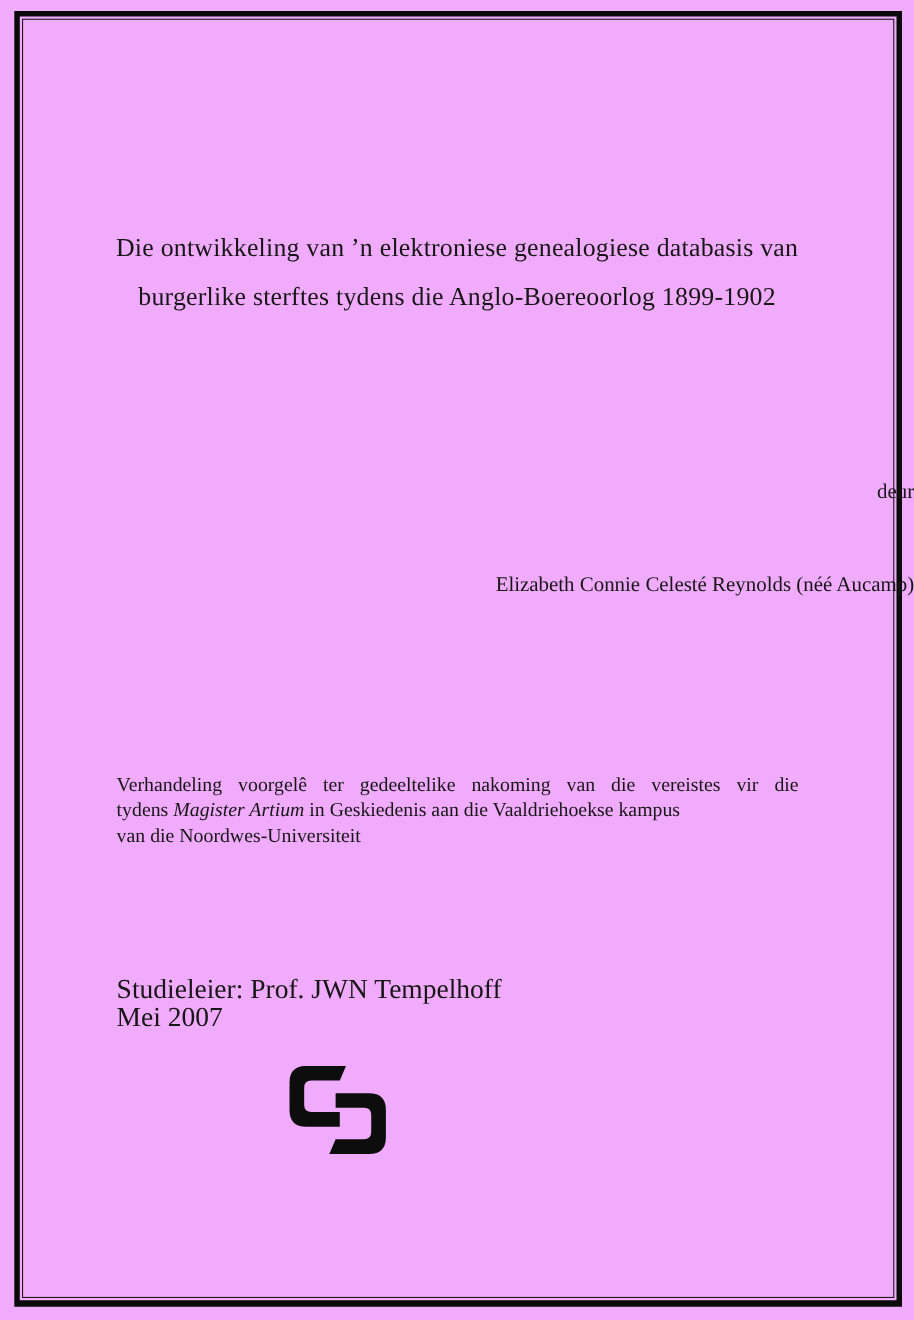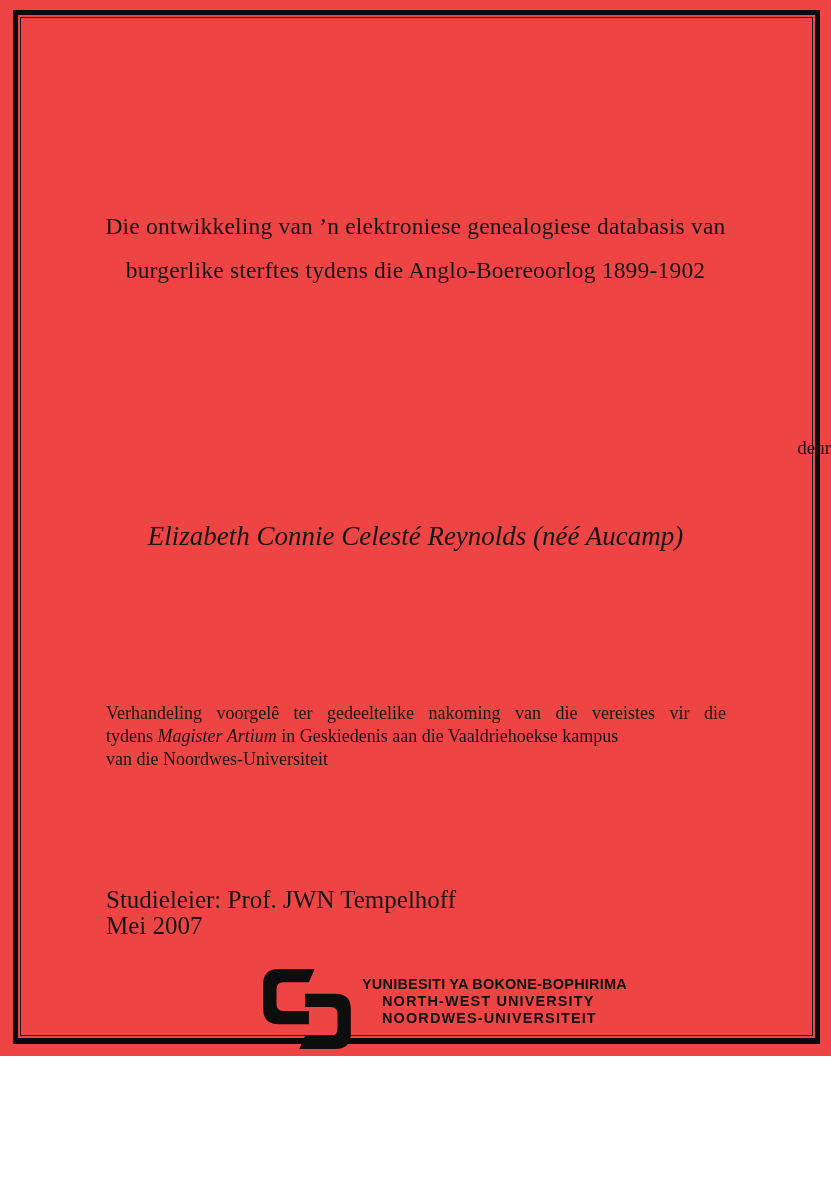--- a/index.html
+++ b/index.html
@@ -1,20 +1,20 @@
 <!DOCTYPE html>
 <html><head>
 <meta charset="utf-8">
 <style>
   html, body { margin: 0; padding: 0; background: #ffffff; }
   .page {
     position: relative;
     width: 831px;
-    height: 1056px;
-    background: #ef4444;
+    height: 1200px;
+    background: #f0abfc;
     font-family: "Liberation Serif", "DejaVu Serif", serif;
     color: #161616;
     overflow: hidden;
   }
   
   .frame {
     position: absolute;
     left: 13px; top: 10px; right: 11px; bottom: 12px;
     border: 5px solid #0a0a0a;
     border-bottom-width: 6px;
@@ -34,23 +34,22 @@
   }
   .byline {
     position: absolute;
     left: 0; right: 0; top: 437px;
     text-align: right;
     font-size: 19px;
   }
   .author {
     position: absolute;
     left: 0; right: 0; top: 521px;
-    text-align: center;
-    font-size: 27px;
-    font-style: italic;
+    text-align: right;
+    font-size: 19px;
   }
   .statement {
     position: absolute;
     left: 106px; width: 620px; top: 661px;
     font-size: 18px;
     line-height: 23px;
   }
   .just { text-align: justify; text-align-last: justify; margin-top: 41px; }
   .supervisor {
     position: absolute;
@@ -105,20 +104,15 @@
   <div class="supervisor">
     <div>Studieleier: Prof. JWN Tempelhoff</div>
     <div>Mei 2007</div>
   </div>
 
   <div class="logo">
     <svg class="mark" viewBox="0 0 100 84" xmlns="http://www.w3.org/2000/svg">
       <path fill="#0d0d0d" d="M 58 0 L 20 0 Q 4 0 4 16 L 4 42 Q 4 58 20 58 L 52 58 L 52 44 L 25 44 Q 18 44 18 37 L 18 21 Q 18 14 25 14 L 52 14 Z"></path>
       <path fill="#0d0d0d" transform="rotate(180 50 42)" d="M 58 0 L 20 0 Q 4 0 4 16 L 4 42 Q 4 58 20 58 L 52 58 L 52 44 L 25 44 Q 18 44 18 37 L 18 21 Q 18 14 25 14 L 52 14 Z"></path>
     </svg>
-    <div class="logo-text">
-      <div class="lt1">YUNIBESITI YA BOKONE-BOPHIRIMA</div>
-      <div class="lt2">NORTH-WEST UNIVERSITY</div>
-      <div class="lt2">NOORDWES-UNIVERSITEIT</div>
-    </div>
   </div>
 
 </div>
 
 </body></html>

